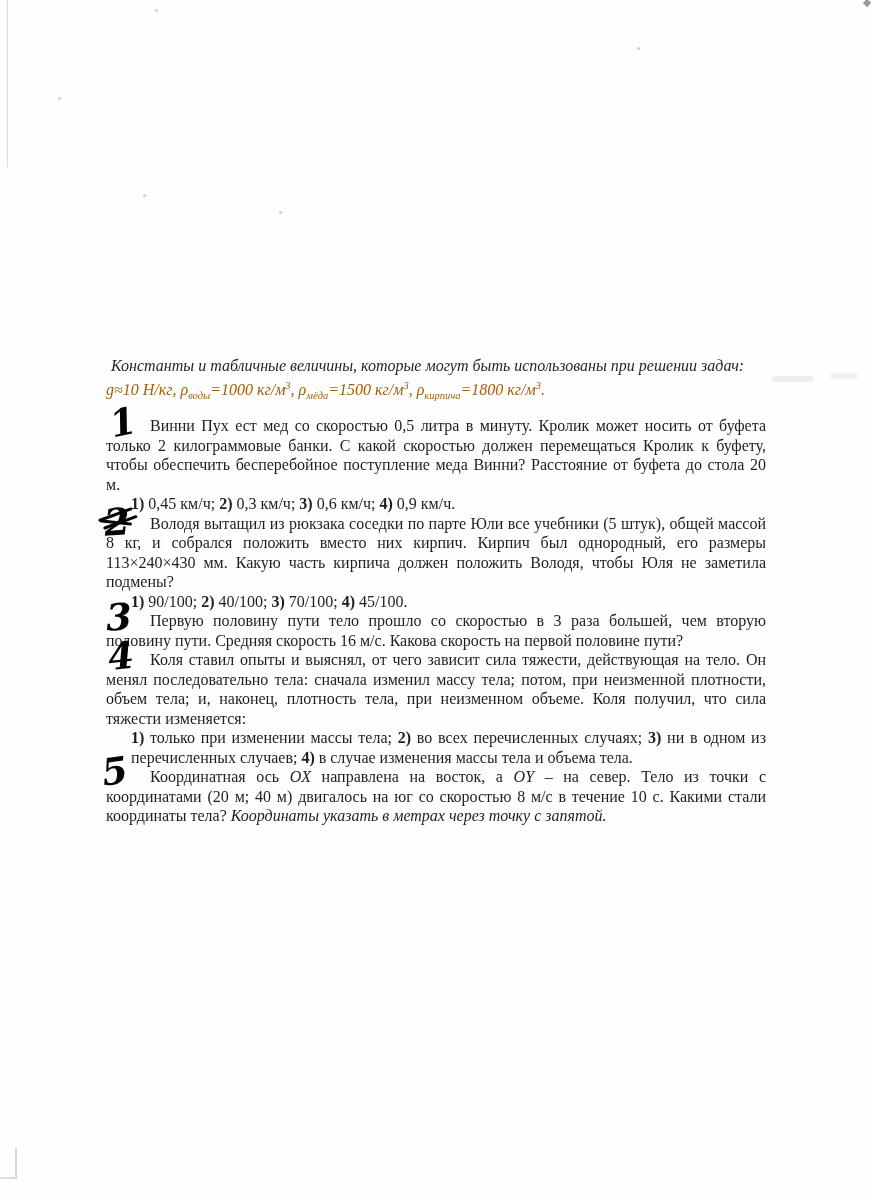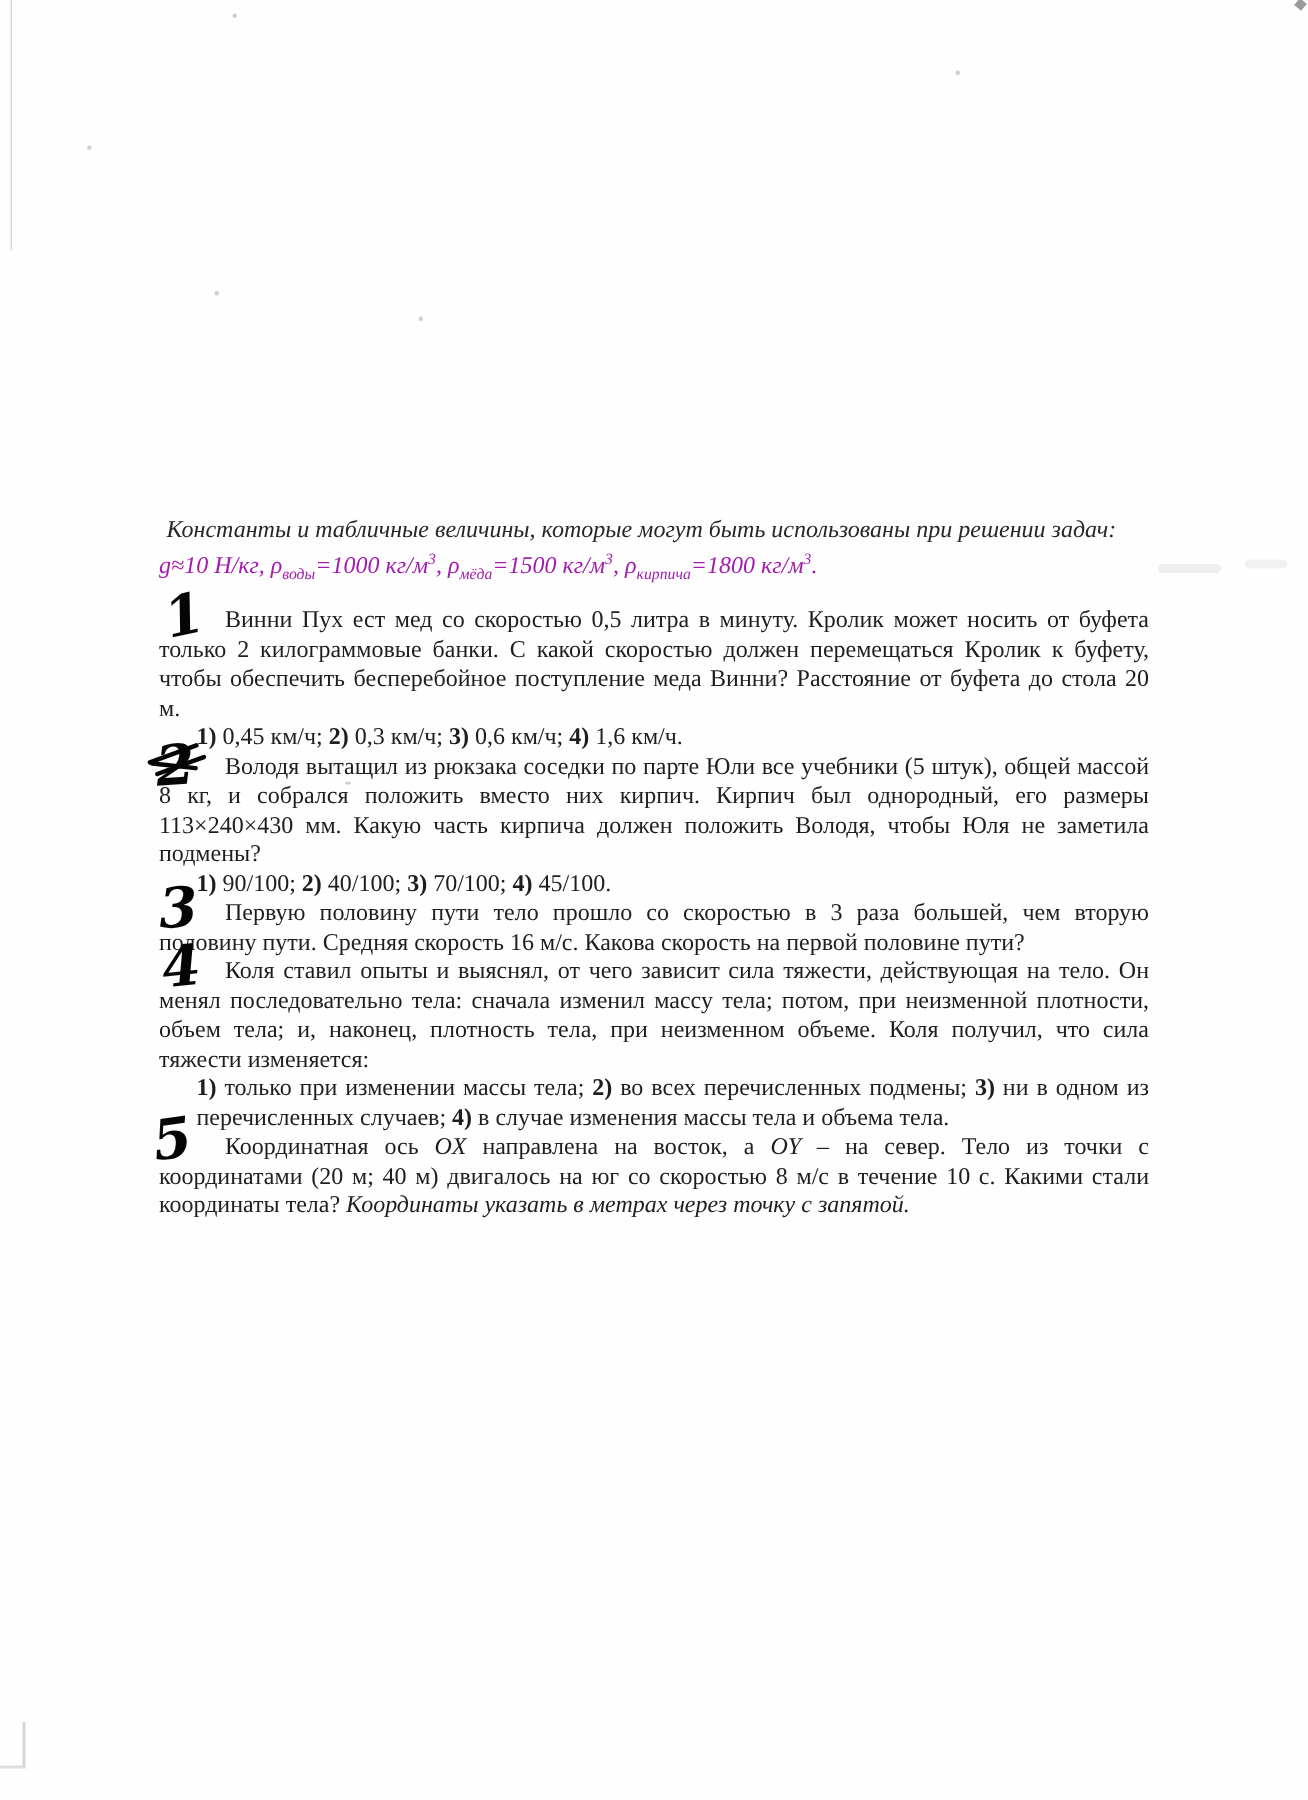--- a/index.html
+++ b/index.html
@@ -19,33 +19,33 @@
   .corner-v { left:15px; top:1148px; width:2px; height:31px; background:#d6d6d6; }
   .corner-h { left:0; top:1177px; width:16px; height:2px; background:#dedede; }
   .speck-tr { left:864px; top:0; width:6px; height:6px; background:#9a9a9a; transform:rotate(40deg); }
   .smudge1 { left:772px; top:376px; width:42px; height:6px; background:#bfbfbf; opacity:.25; border-radius:3px; }
   .smudge2 { left:830px; top:373px; width:28px; height:6px; background:#bfbfbf; opacity:.2; border-radius:3px; }
   .dust { width:3px; height:3px; background:#cfcfcf; border-radius:50%; }
   .d1 { left:155px; top:9px; } .d2 { left:58px; top:97px; } .d3 { left:143px; top:194px; }
   .d4 { left:279px; top:211px; } .d5 { left:637px; top:47px; } .d6 { left:230px; top:521px; width:4px; height:2px; }
 
   
-  .content { position:absolute; left:106px; top:342px; width:660px; }
+  .content { position:absolute; left:106px; top:354px; width:660px; }
 
   .intro {
     margin:0 0 0 5px;
     font-style:italic;
     font-size:16px; line-height:23px;
     color:#262626;
   }
   .formula {
     margin:0;
     font-style:italic;
     font-size:16px; line-height:26px;
-    color:#a21caf;
+    color:#a16207;
   }
   .formula sub { font-size:10.5px; line-height:0; }
   .formula sup { font-size:10.5px; line-height:0; }
 
   .problem { position:relative; margin:0; }
   .problem.first { margin-top:13px; }
 
   .problem .body {
     margin:0;
     font-size:16px; line-height:19.5px;
@@ -109,38 +109,38 @@
 
   <div class="content">
 
     <p class="intro">Константы и табличные величины, которые могут быть использованы при решении задач:</p>
 
     <p class="formula"><span>g≈10 Н/кг, ρ</span><sub>воды</sub><span>=1000 кг/м</span><sup>3</sup><span>, ρ</span><sub>мёда</sub><span>=1500 кг/м</span><sup>3</sup><span>, ρ</span><sub>кирпича</sub><span>=1800 кг/м</span><sup>3</sup><span>.</span></p>
 
     <section class="problem first">
       <span class="handnum n1">1</span>
       <p class="body">Винни Пух ест мед со скоростью 0,5 литра в минуту. Кролик может носить от буфета только 2 килограммовые банки. С какой скоростью должен перемещаться Кролик к буфету, чтобы обеспечить бесперебойное поступление меда Винни? Расстояние от буфета до стола 20 м.</p>
-      <p class="answers"><b>1)</b><span> 0,45 км/ч; </span><b>2)</b><span> 0,3 км/ч; </span><b>3)</b><span> 0,6 км/ч; </span><b>4)</b><span> 1,6 км/ч.</span></p>
+      <p class="answers"><b>1)</b><span> 0,45 км/ч; </span><b>2)</b><span> 0,3 км/ч; </span><b>3)</b><span> 0,6 км/ч; </span><b>4)</b><span> 0,9 км/ч.</span></p>
     </section>
 
     <section class="problem">
       <span class="handnum n2 scribbled">2</span>
       <p class="body">Володя вытащил из рюкзака соседки по парте Юли все учебники (5 штук), общей массой 8 кг, и собрался положить вместо них кирпич. Кирпич был однородный, его размеры 113×240×430 мм. Какую часть кирпича должен положить Володя, чтобы Юля не заметила подмены?</p>
       <p class="answers"><b>1)</b><span> 90/100; </span><b>2)</b><span> 40/100; </span><b>3)</b><span> 70/100; </span><b>4)</b><span> 45/100.</span></p>
     </section>
 
     <section class="problem">
       <span class="handnum n3">3</span>
       <p class="body">Первую половину пути тело прошло со скоростью в 3 раза большей, чем вторую половину пути. Средняя скорость 16 м/с. Какова скорость на первой половине пути?</p>
     </section>
 
     <section class="problem">
       <span class="handnum n4">4</span>
       <p class="body">Коля ставил опыты и выяснял, от чего зависит сила тяжести, действующая на тело. Он менял последовательно тела: сначала изменил массу тела; потом, при неизменной плотности, объем тела; и, наконец, плотность тела, при неизменном объеме. Коля получил, что сила тяжести изменяется:</p>
-      <p class="answers"><b>1)</b><span> только при изменении массы тела; </span><b>2)</b><span> во всех перечисленных подмены; </span><b>3)</b><span> ни в одном из перечисленных случаев; </span><b>4)</b><span> в случае изменения массы тела и объема тела.</span></p>
+      <p class="answers"><b>1)</b><span> только при изменении массы тела; </span><b>2)</b><span> во всех перечисленных случаях; </span><b>3)</b><span> ни в одном из перечисленных случаев; </span><b>4)</b><span> в случае изменения массы тела и объема тела.</span></p>
     </section>
 
     <section class="problem">
       <span class="handnum n5">5</span>
       <p class="body"><span>Координатная ось </span><span class="italic">OX</span><span> направлена на восток, а </span><span class="italic">OY</span><span> – на север. Тело из точки с координатами (20 м; 40 м) двигалось на юг со скоростью 8 м/с в течение 10 с. Какими стали координаты тела? </span><span class="italic">Координаты указать в метрах через точку с запятой.</span></p>
     </section>
 
   </div>
 </div>
 

